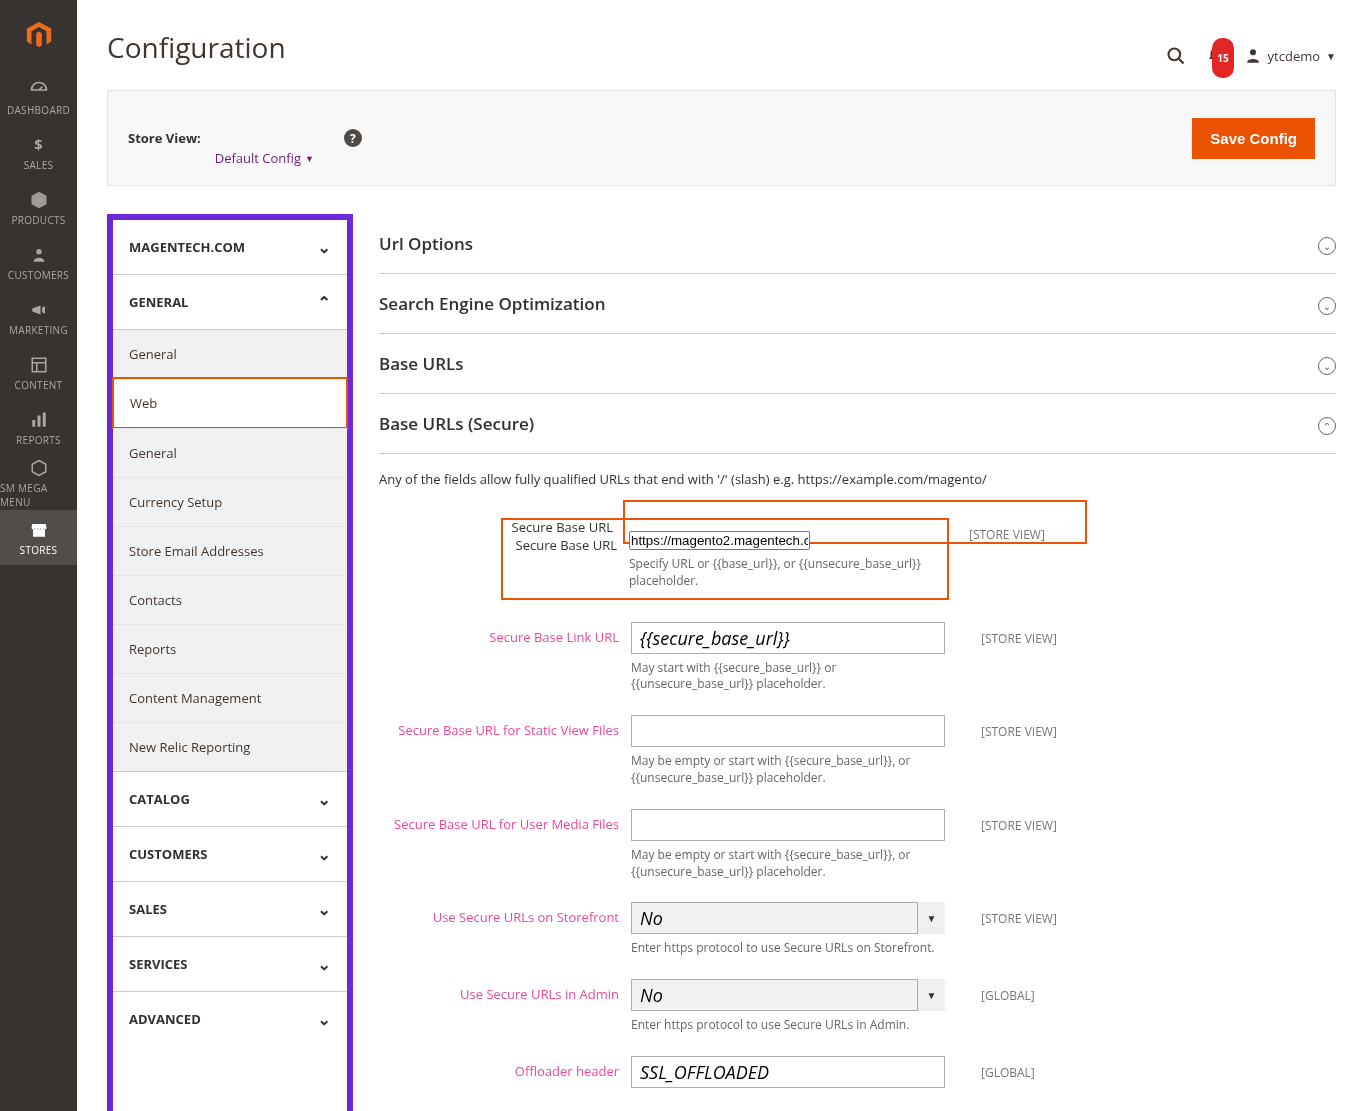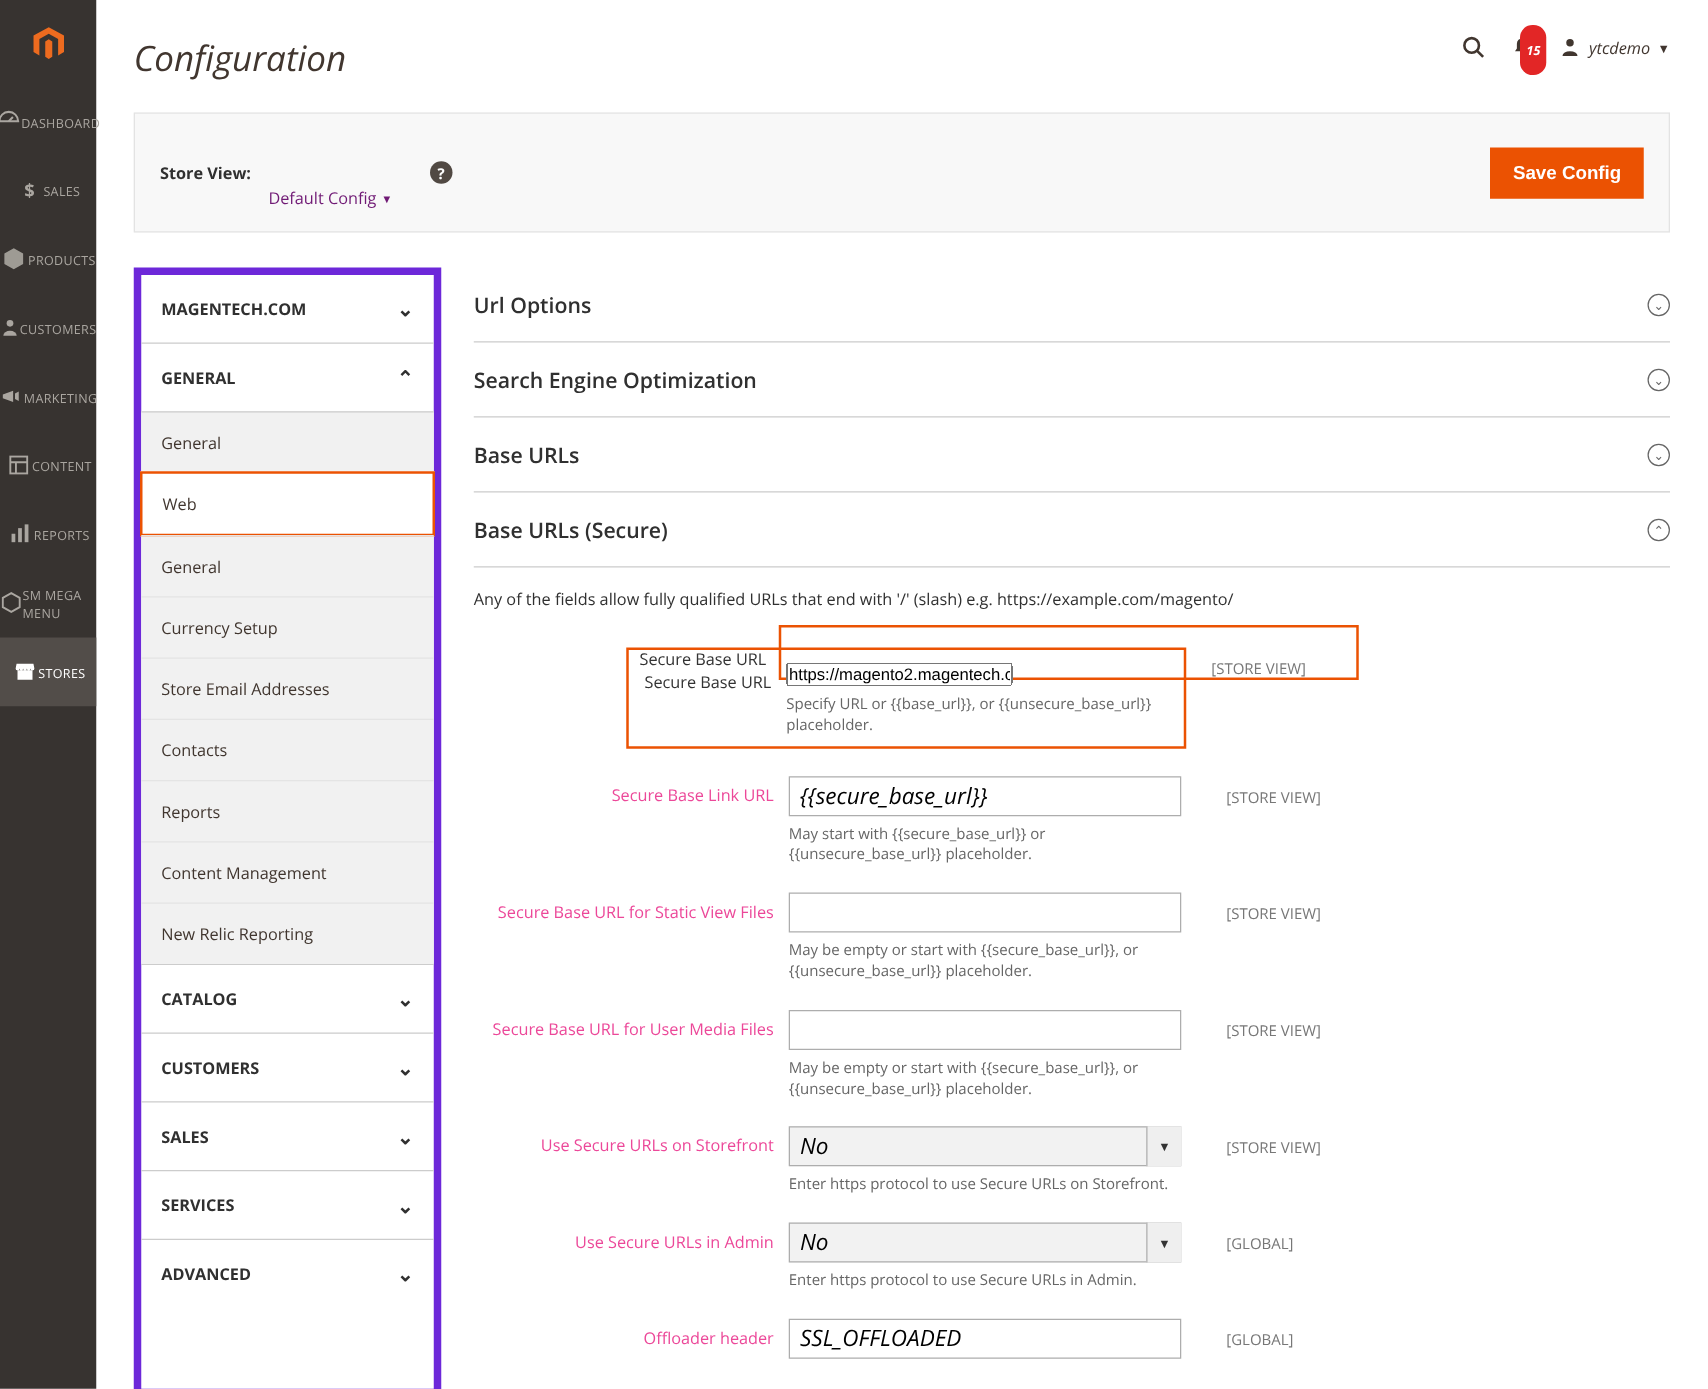--- a/index.html
+++ b/index.html
@@ -2,30 +2,30 @@
 <html><head>
 <meta charset="utf-8">
 <style>
 * { margin: 0; padding: 0; box-sizing: border-box; }
 body { font-family: 'Open Sans', Arial, sans-serif; font-size: 14px; color: #333; background: #fff; }
 
 
 .admin-sidebar { position: fixed; left: 0; top: 0; width: 77px; height: 100vh; background: #373330; z-index: 100; }
 .logo-cell { height: 70px; display: flex; align-items: center; justify-content: center; }
 .logo-m { width: 30px; height: 30px; }
-.nav-item { display: flex; flex-direction: row; align-items: center; justify-content: center; height: 55px; color: #aaa6a0; font-size: 10px; cursor: pointer; }
+.nav-item { display: flex; flex-direction: column; align-items: center; justify-content: center; height: 55px; color: #aaa6a0; font-size: 10px; cursor: pointer; }
 .nav-item.active { background: #524d49; }
 .nav-item .nav-icon { width: 22px; height: 22px; display: flex; align-items: center; justify-content: center; margin-bottom: 2px; }
 .nav-item span { letter-spacing: 0.3px; }
 
 
 .main { margin-left: 77px; padding: 0 30px; }
 
 
-.page-header { display: flex; align-items: flex-start; justify-content: space-between; padding: 28px 0 24px; font-style: italic; }
+.page-header { display: flex; align-items: flex-end; justify-content: space-between; padding: 28px 0 24px; }
 .page-title { font-size: 28px; font-weight: 400; color: #41362f; }
 .header-actions { display: flex; align-items: center; gap: 20px; }
 .search-icon, .bell-icon, .user-wrap { cursor: pointer; display: flex; align-items: center; }
 .bell-wrap { position: relative; }
 .badge { position: absolute; top: -8px; right: -10px; background: #e22626; color: #fff; font-size: 10px; font-weight: 700; border-radius: 10px; padding: 13px 5px; }
 .user-wrap { gap: 6px; color: #41362f; font-size: 13px; }
 
 
 .toolbar { background: #f8f8f8; border: 1px solid #e3e3e3; padding: 18px 20px; display: flex; align-items: center; justify-content: space-between; margin-bottom: 28px; }
 .store-scope { display: flex; align-items: center; gap: 14px; }
@@ -43,21 +43,21 @@
 .tab-group:last-child { border-bottom: none; }
 .tab-group-head { padding: 16px 16px; font-weight: 700; font-size: 13px; color: #303030; display: flex; align-items: center; justify-content: space-between; cursor: pointer; }
 .tab-group-head .chev { font-size: 16px; }
 .tab-sub { background: #f1f1f1; }
 .tab-sub-item { padding: 15px 16px; font-size: 13px; color: #41362f; cursor: pointer; border-top: 1px solid #e4e4e4; }
 .tab-sub-item.first { border-top: 1px solid #ccc; }
 .tab-sub-item.active { border: 2px solid #eb5202; background: #fff; margin: -1px; }
 
 
 .config-panel { flex: 1; }
-.section-head { border-bottom: 1px solid #ccc; padding: 18px 0; display: flex; align-items: center; justify-content: space-between; cursor: pointer; }
+.section-head { border-bottom: 1px solid #ccc; padding: 18px 0; display: flex; align-items: flex-end; justify-content: space-between; cursor: pointer; }
 .section-title { font-size: 17px; font-weight: 600; color: #303030; }
 .circle-chev { width: 18px; height: 18px; border: 1px solid #666; border-radius: 50%; display: flex; align-items: center; justify-content: center; font-size: 10px; color: #666; }
 .section-body { padding: 16px 0 8px; }
 .section-note { font-size: 13px; color: #303030; margin-bottom: 22px; }
 
 
 .form-row { display: flex; align-items: flex-start; margin-bottom: 22px; }
 .form-label { width: 252px; text-align: right; padding-right: 12px; font-size: 13px; color: #ec4899; padding-top: 6px; }
 .form-field { width: 314px; }
 .form-field input, .form-field select { width: 100%; height: 32px; border: 1px solid #adadad; padding: 0 8px; font-size: 18px; font-family: inherit; background: #fff; font-style: italic; }

